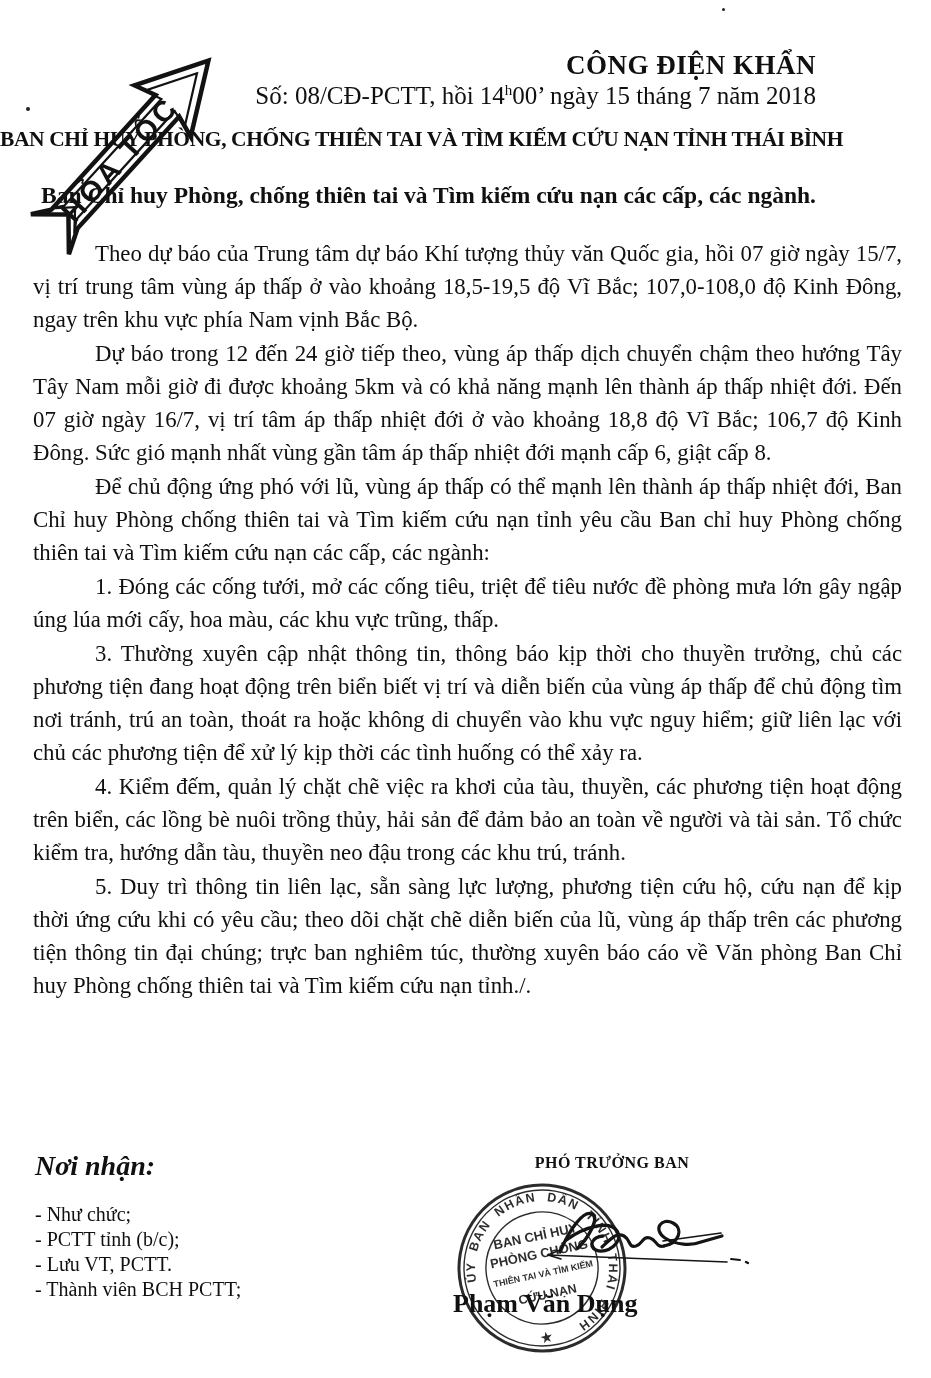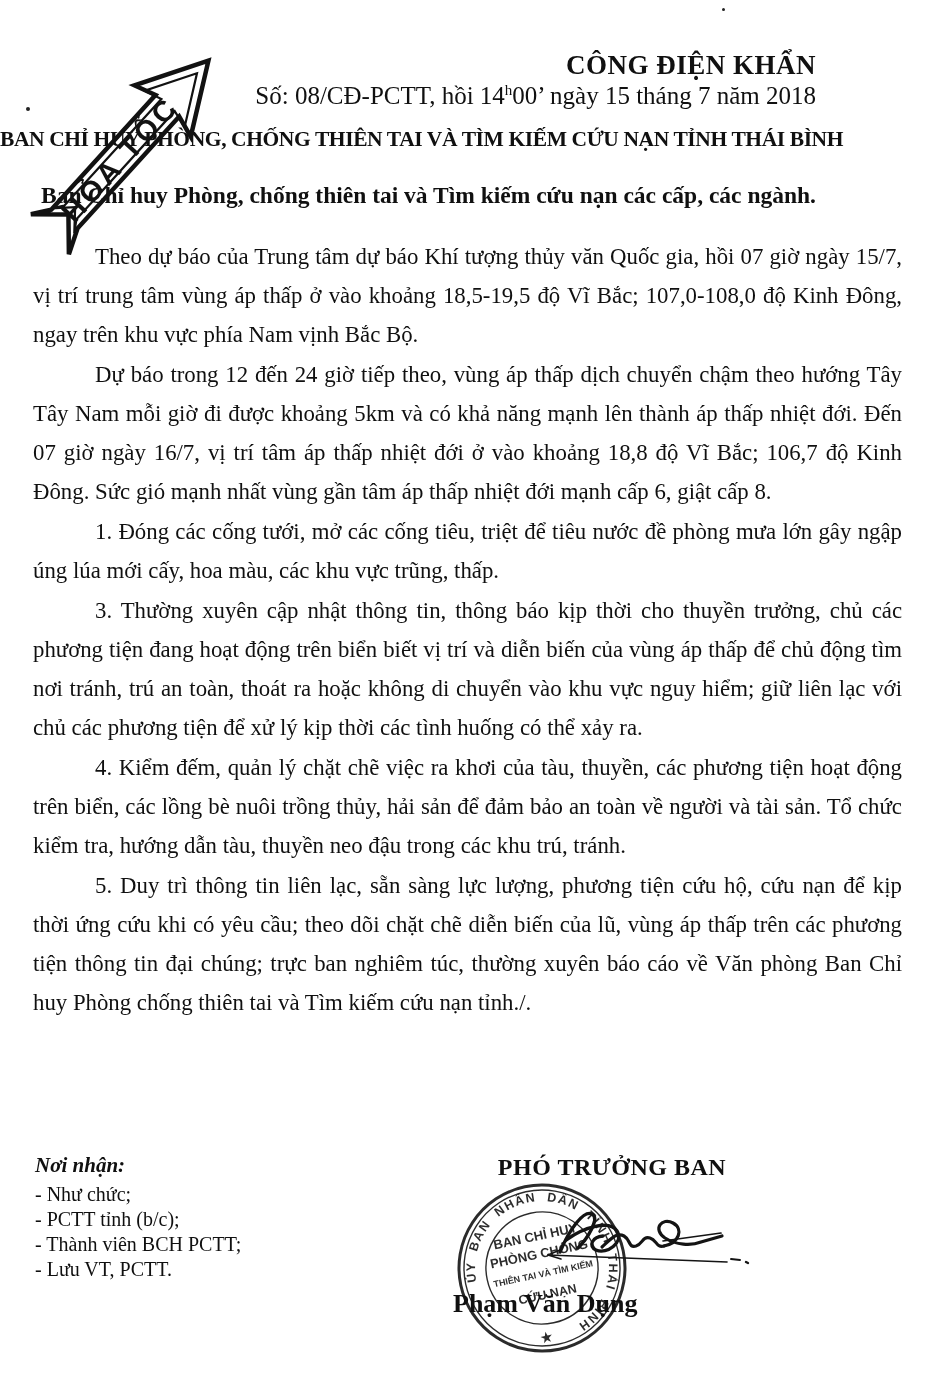--- a/index.html
+++ b/index.html
@@ -15,28 +15,28 @@
   .hline{position:absolute;left:0;width:816px;text-align:right;white-space:nowrap;}
   .doc-title{top:50px;font-size:27px;font-weight:bold;letter-spacing:.5px;}
   .doc-number{top:82px;font-size:25px;}
   .doc-number sup{font-size:15px;vertical-align:super;line-height:0;}
   .issuer{top:127px;font-size:21.5px;font-weight:bold;letter-spacing:-.4px;}
   .dien{top:152px;font-size:20px;font-weight:bold;letter-spacing:.5px;}
   .addressee{top:182px;font-size:23.5px;font-weight:bold;}
   
   .doc-body{
     position:absolute;top:237px;left:33px;width:869px;
-    font-size:22.8px;line-height:39px;text-align:justify;
+    font-size:22.8px;line-height:33px;text-align:justify;
   }
   .doc-body p{margin:0 0 1px 0;text-indent:62px;}
   
   .recipients{position:absolute;left:35px;top:1153px;font-size:20px;line-height:25px;}
-  .recipients .lbl{font-size:21px;font-weight:bold;font-style:italic;margin-bottom:4px;}
+  .recipients .lbl{font-size:28px;font-weight:bold;font-style:italic;margin-bottom:24px;}
   .signer-title{position:absolute;left:452px;top:1154px;width:320px;text-align:center;
-    font-size:24px;font-weight:bold;letter-spacing:.5px;}
+    font-size:16px;font-weight:bold;letter-spacing:.5px;}
   .signer-name{position:absolute;left:453px;top:1289px;width:320px;
     font-size:26px;font-weight:bold;z-index:6;}
   
   .hoa-toc{position:absolute;left:0px;top:46px;width:232px;height:222px;z-index:5;}
   .seal{position:absolute;left:442px;top:1168px;width:200px;height:200px;z-index:3;opacity:.92;}
   .signature{position:absolute;left:530px;top:1195px;width:390px;height:85px;z-index:5;}
   .speck{position:absolute;background:#222;border-radius:50%;}
   .speck.a{left:26px;top:107px;width:4px;height:4px;}
   .speck.b{left:722px;top:8px;width:3px;height:3px;}
   svg text{font-family:"Liberation Sans","DejaVu Sans",sans-serif;}
@@ -58,32 +58,33 @@
   </svg>
 
   <div class="hline doc-title">CÔNG ĐIỆN KHẨN</div>
   <div class="hline doc-number"><span>Số: 08/CĐ-PCTT, hồi 14</span><sup>h</sup><span>00’ ngày 15 tháng 7 năm 2018</span></div>
   <div class="hline issuer">BAN CHỈ HUY PHÒNG, CHỐNG THIÊN TAI VÀ TÌM KIẾM CỨU NẠN TỈNH THÁI BÌNH</div>
   <div class="hline addressee">Ban Chỉ huy Phòng, chống thiên tai và Tìm kiếm cứu nạn các cấp, các ngành.</div>
 
   <div class="doc-body">
     <p>Theo dự báo của Trung tâm dự báo Khí tượng thủy văn Quốc gia, hồi 07 giờ ngày 15/7, vị trí trung tâm vùng áp thấp ở vào khoảng 18,5-19,5 độ Vĩ Bắc; 107,0-108,0 độ Kinh Đông, ngay trên khu vực phía Nam vịnh Bắc Bộ.</p>
     <p>Dự báo trong 12 đến 24 giờ tiếp theo, vùng áp thấp dịch chuyển chậm theo hướng Tây Tây Nam mỗi giờ đi được khoảng 5km và có khả năng mạnh lên thành áp thấp nhiệt đới. Đến 07 giờ ngày 16/7, vị trí tâm áp thấp nhiệt đới ở vào khoảng 18,8 độ Vĩ Bắc; 106,7 độ Kinh Đông. Sức gió mạnh nhất vùng gần tâm áp thấp nhiệt đới mạnh cấp 6, giật cấp 8.</p>
+    <p>Để chủ động ứng phó với lũ, vùng áp thấp có thể mạnh lên thành áp thấp nhiệt đới, Ban Chỉ huy Phòng chống thiên tai và Tìm kiếm cứu nạn tỉnh yêu cầu Ban chỉ huy Phòng chống thiên tai và Tìm kiếm cứu nạn các cấp, các ngành:</p>
     <p>1. Đóng các cống tưới, mở các cống tiêu, triệt để tiêu nước đề phòng mưa lớn gây ngập úng lúa mới cấy, hoa màu, các khu vực trũng, thấp.</p>
     <p>3. Thường xuyên cập nhật thông tin, thông báo kịp thời cho thuyền trưởng, chủ các phương tiện đang hoạt động trên biển biết vị trí và diễn biến của vùng áp thấp để chủ động tìm nơi tránh, trú an toàn, thoát ra hoặc không di chuyển vào khu vực nguy hiểm; giữ liên lạc với chủ các phương tiện để xử lý kịp thời các tình huống có thể xảy ra.</p>
     <p>4. Kiểm đếm, quản lý chặt chẽ việc ra khơi của tàu, thuyền, các phương tiện hoạt động trên biển, các lồng bè nuôi trồng thủy, hải sản để đảm bảo an toàn về người và tài sản. Tổ chức kiểm tra, hướng dẫn tàu, thuyền neo đậu trong các khu trú, tránh.</p>
     <p>5. Duy trì thông tin liên lạc, sẵn sàng lực lượng, phương tiện cứu hộ, cứu nạn để kịp thời ứng cứu khi có yêu cầu; theo dõi chặt chẽ diễn biến của lũ, vùng áp thấp trên các phương tiện thông tin đại chúng; trực ban nghiêm túc, thường xuyên báo cáo về Văn phòng Ban Chỉ huy Phòng chống thiên tai và Tìm kiếm cứu nạn tỉnh./.</p>
   </div>
 
   <div class="recipients">
     <div class="lbl">Nơi nhận:</div>
     <div>- Như chức;</div>
     <div>- PCTT tỉnh (b/c);</div>
+    <div>- Lưu VT, PCTT.</div>
     <div>- Thành viên BCH PCTT;</div>
-    <div>- Lưu VT, PCTT.</div>
   </div>
 
   <div class="signer-title">PHÓ TRƯỞNG BAN</div>
 
   <svg class="seal" viewBox="0 0 200 200">
     <defs>
       <path id="sealRing" d="M -67 0 A 67 67 0 1 1 67 0 A 67 67 0 1 1 -67 0" fill="none"></path>
     </defs>
     <g transform="translate(100,100) rotate(-12)" fill="none" stroke="#1a1a1a">
       <circle r="83" stroke-width="3"></circle>

